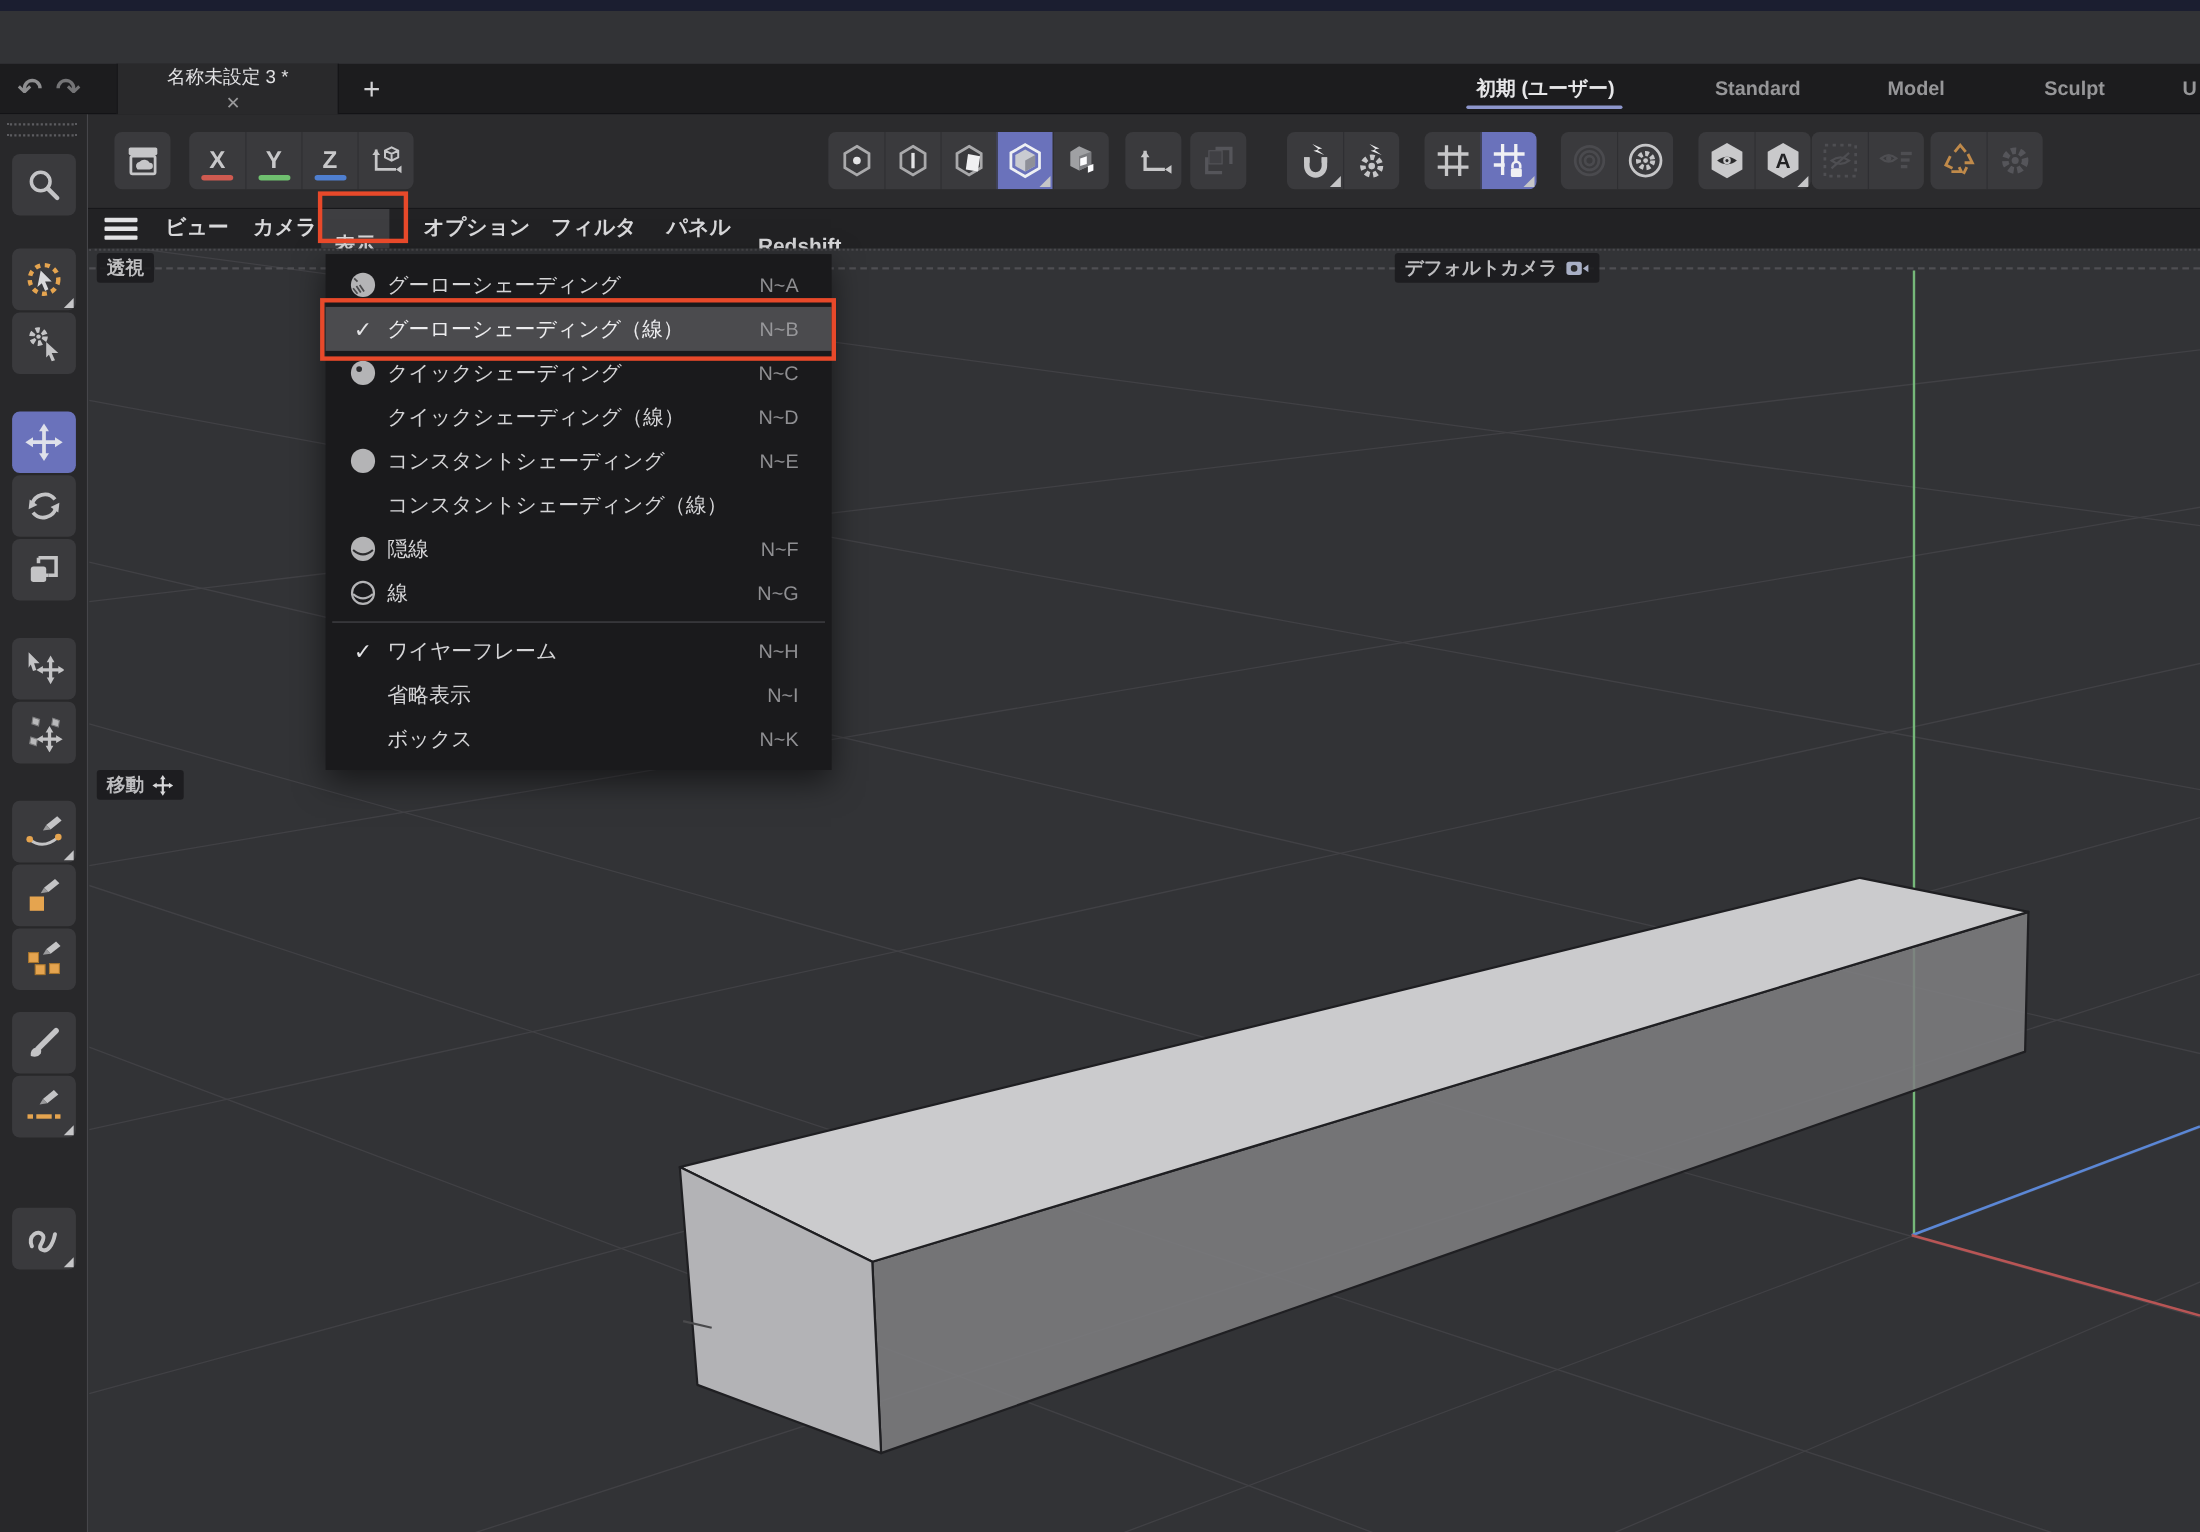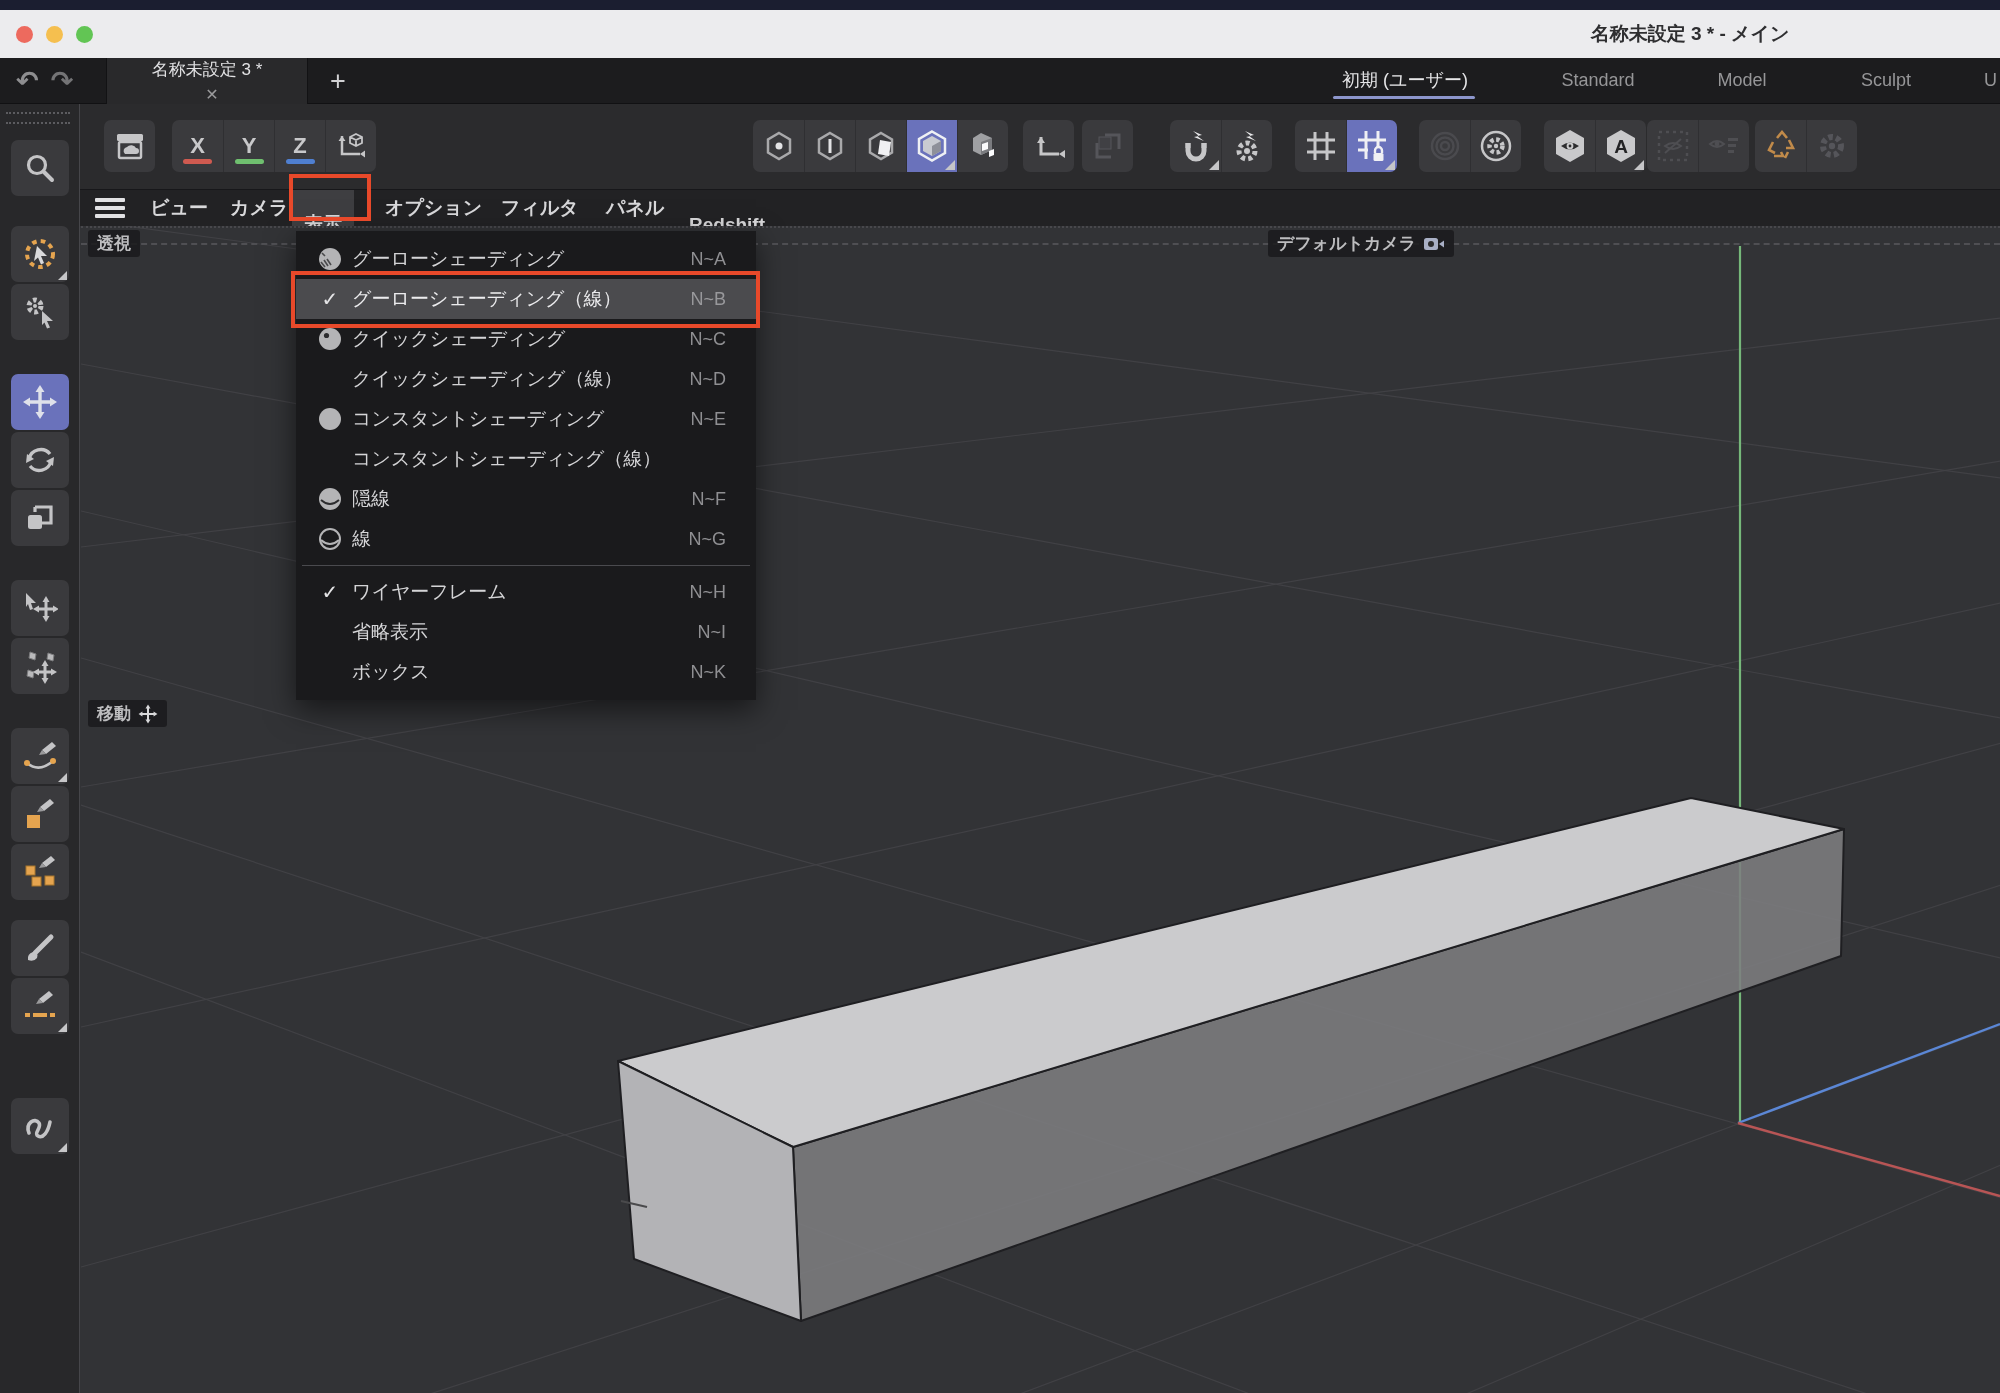--- a/index.html
+++ b/index.html
@@ -18,21 +18,21 @@
   .tabbar { position:absolute; left:0; top:58px; width:2000px; height:46px; background:#1c1c1e; border-bottom:1px solid #111113; }
   .undo-redo { position:absolute; left:16px; top:0; height:46px; display:flex; align-items:center; gap:12px; }
   .histbtn { font-size:27px; font-weight:bold; color:#8e8e90; line-height:1; }
   .histbtn.dim { color:#747476; }
   .doc-tab { position:absolute; left:106px; top:0; width:202px; height:46px; background:#29292b;
     border-left:1px solid #121214; border-right:1px solid #121214; display:flex; align-items:center; padding:0 14px;flex-direction:column; }
   .doc-tab .t-title { color:#e2e2e4; font-size:17px; flex:1; }
   .doc-tab .t-close { color:#9a9a9c; font-size:16px; margin-left:10px; }
   .tab-add { position:absolute; left:318px; top:0; width:40px; height:46px; color:#d2d2d4; font-size:27px;
     display:flex; align-items:center; justify-content:center; }
-  .layout-tab { position:absolute; top:0; height:32px; line-height:44px; font-size:18px; color:#969698; text-align:center; }
+  .layout-tab { position:absolute; top:0; height:32px; line-height:44px; font-size:18px; color:#969698; text-align:center;font-weight:bold; }
   .layout-tab.active { color:#e6e6e8; }
   .lt-underline { position:absolute; left:1333px; top:96px; width:142px; height:3px; background:#8d96cc; border-radius:2px; }
 
   
   .toolbar { position:absolute; left:0; top:104px; width:2000px; height:86px; background:#2b2b2d; border-bottom:1px solid #17171a; }
   .tb-group { position:absolute; top:16px; display:flex; background:#3a3a3d; border-radius:7px; height:52px; overflow:hidden; }
   .tb-btn { width:51px; height:52px; display:flex; align-items:center; justify-content:center; position:relative; }
   .tb-btn + .tb-btn { border-left:1px solid #2f2f32; }
   .tb-btn.sel { background:#6a72bb; }
   .tb-btn.dim svg * { stroke:#55555a !important; fill-opacity:.45; }
@@ -81,28 +81,20 @@
 
   svg text { font-family:"Liberation Sans","DejaVu Sans",sans-serif; }
 </style>
 </head>
 <body>
 
 <div id="stage">
 
   <div class="top-strip"></div>
 
-  <div class="titlebar">
-    <div class="lights">
-      <div class="light red"></div>
-      <div class="light yellow"></div>
-      <div class="light green"></div>
-    </div>
-    <div class="win-title">名称未設定 3 * - メイン</div>
-  </div>
 
   <div class="tabbar">
     <div class="undo-redo">
       <span class="histbtn">↶</span>
       <span class="histbtn dim">↷</span>
     </div>
     <div class="doc-tab">
       <span class="t-title">名称未設定 3 *</span>
       <span class="t-close">✕</span>
     </div>

